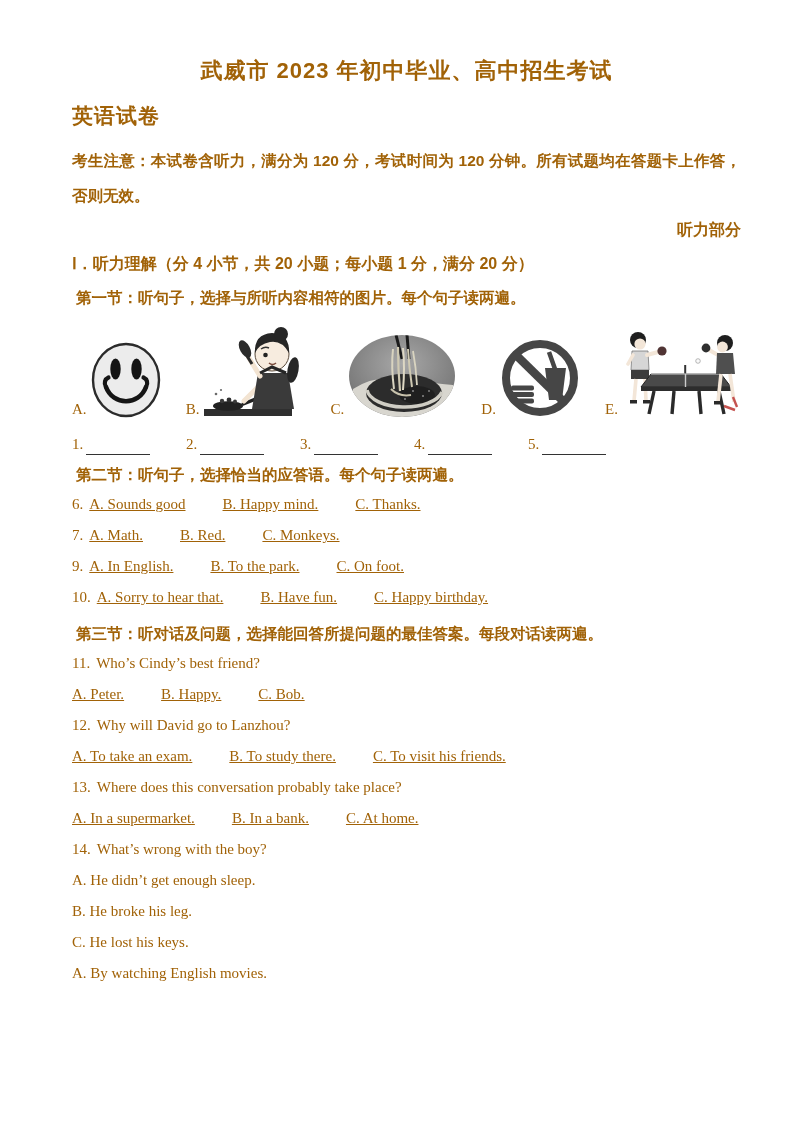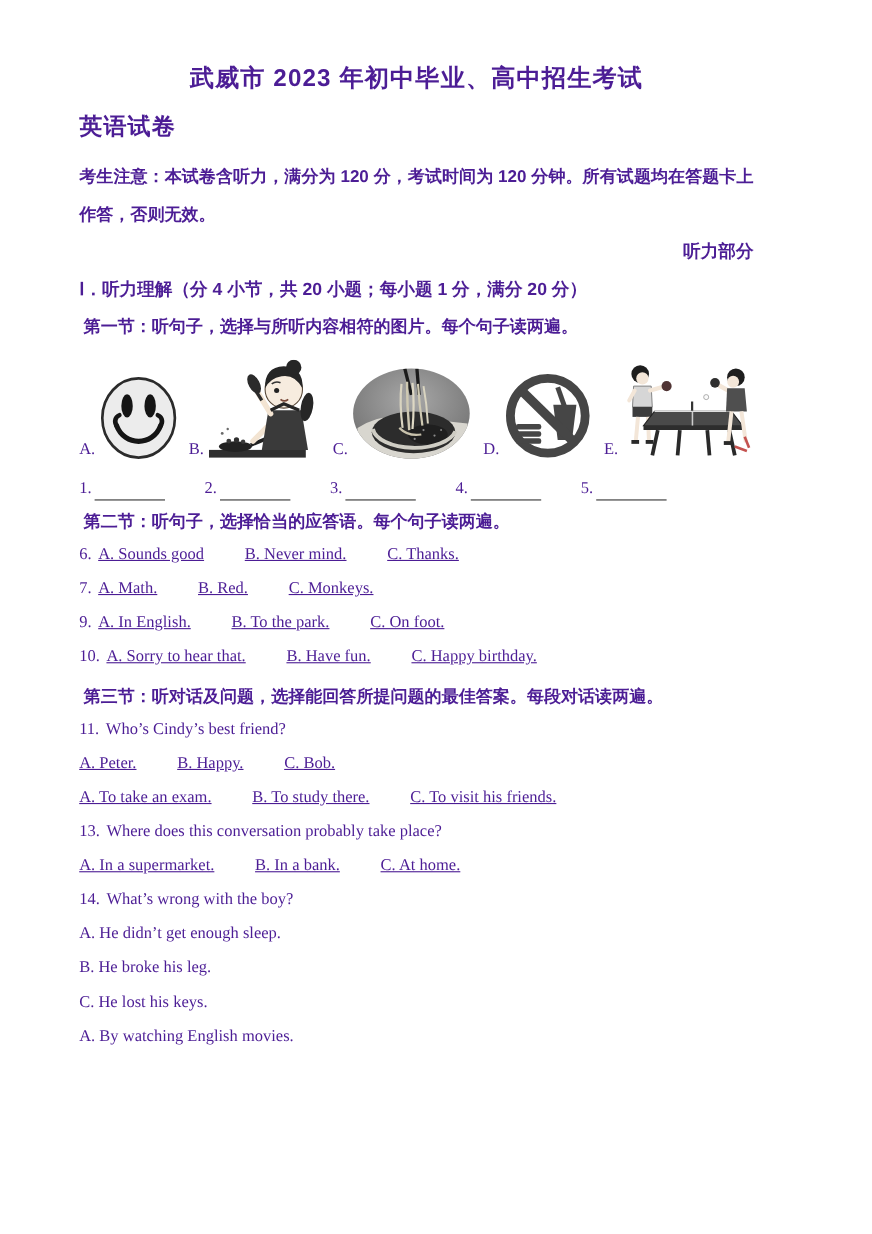--- a/index.html
+++ b/index.html
@@ -1,23 +1,23 @@
 <!DOCTYPE html>
 <html><head>
 <meta charset="utf-8">
 <style>
   html,body{margin:0;padding:0;background:#ffffff;}
   .page{
     position:relative;
     width:793px;height:1002px;
     background:#ffffff;
     box-sizing:border-box;
-    padding:56px 108px 0 72px;
+    padding:56px 52px 0 72px;
     font-family:"Liberation Serif", serif;
-    color:#4c1d95;
+    color:#a16207;
     overflow:hidden;
   }
   .title{
     margin:0;text-align:center;
     font-family:"Liberation Sans", sans-serif;
     font-size:22px;font-weight:bold;line-height:30px;
     letter-spacing:1px;
   }
   .subtitle{
     margin:16px 0 0 0;text-align:left;
@@ -234,30 +234,31 @@
         <span class="bline"></span>
       </span>
     <span class="blank">
         <span class="bnum">5.</span>
         <span class="bline"></span>
       </span>
   </div>
 
   <p class="h2 mt6">第二节：听句子，选择恰当的应答语。每个句子读两遍。</p>
 
-  <p class="q"><span class="qnum">6.</span><span class="opt">A. Sounds good</span><span class="opt">B. Never mind.</span><span class="opt last">C. Thanks.</span></p>
+  <p class="q"><span class="qnum">6.</span><span class="opt">A. Sounds good</span><span class="opt">B. Happy mind.</span><span class="opt last">C. Thanks.</span></p>
   <p class="q"><span class="qnum">7.</span><span class="opt">A. Math.</span><span class="opt">B. Red.</span><span class="opt last">C. Monkeys.</span></p>
   <p class="q"><span class="qnum">9.</span><span class="opt">A. In English.</span><span class="opt">B. To the park.</span><span class="opt last">C. On foot.</span></p>
   <p class="q"><span class="qnum">10.</span><span class="opt">A. Sorry to hear that.</span><span class="opt">B. Have fun.</span><span class="opt last">C. Happy birthday.</span></p>
 
   <p class="h2">第三节：听对话及问题，选择能回答所提问题的最佳答案。每段对话读两遍。</p>
 
   <p class="q"><span class="qnum">11.</span><span>Who’s Cindy’s best friend?</span></p>
   <p class="q"><span class="opt">A. Peter.</span><span class="opt">B. Happy.</span><span class="opt last">C. Bob.</span></p>
 
+  <p class="q"><span class="qnum">12.</span><span>Why will David go to Lanzhou?</span></p>
   <p class="q"><span class="opt">A. To take an exam.</span><span class="opt">B. To study there.</span><span class="opt last">C. To visit his friends.</span></p>
 
   <p class="q"><span class="qnum">13.</span><span>Where does this conversation probably take place?</span></p>
   <p class="q"><span class="opt">A. In a supermarket.</span><span class="opt">B. In a bank.</span><span class="opt last">C. At home.</span></p>
 
   <p class="q"><span class="qnum">14.</span><span>What’s wrong with the boy?</span></p>
   <p class="q"><span>A. He didn’t get enough sleep.</span></p>
   <p class="q"><span>B. He broke his leg.</span></p>
   <p class="q"><span>C. He lost his keys.</span></p>
 

